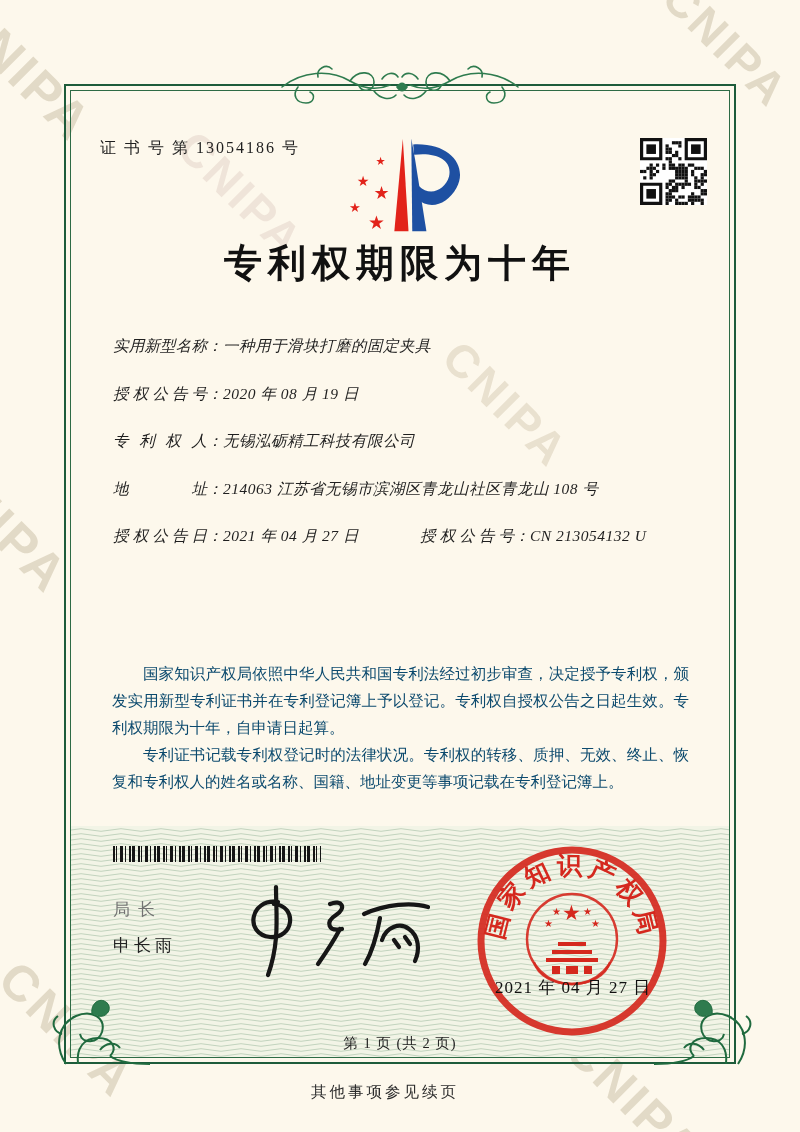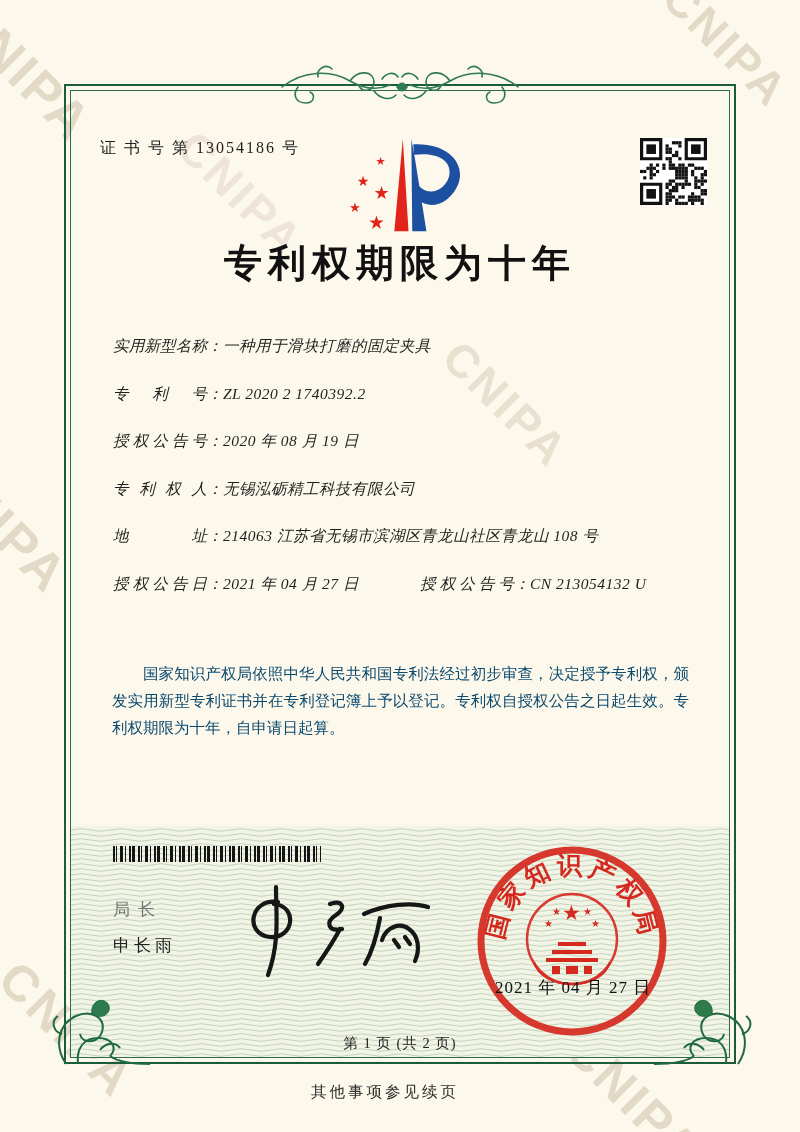--- a/index.html
+++ b/index.html
@@ -284,41 +284,39 @@
         </g>
     </svg>
 
     <div class="title">专利权期限为十年</div>
 
     <div class="fields">
       <div class="frow">
         <span class="flabel">实用新型名称</span><span class="fcolon">：</span><span class="fvalue">一种用于滑块打磨的固定夹具</span>
       </div>
       <div class="frow">
-        <span class="flabel">专利号</span><span class="fcolon">：</span><span class="fvalue">ZL 2020 2 1740392.2</span>
-      </div>
-      <div class="frow">
         <span class="flabel">授权公告号</span><span class="fcolon">：</span><span class="fvalue">2020 年 08 月 19 日</span>
       </div>
       <div class="frow">
         <span class="flabel">专利权人</span><span class="fcolon">：</span><span class="fvalue">无锡泓砺精工科技有限公司</span>
       </div>
       <div class="frow">
         <span class="flabel">地址</span><span class="fcolon">：</span><span class="fvalue">214063 江苏省无锡市滨湖区青龙山社区青龙山 108 号</span>
       </div>
       <div class="frow">
         <span class="flabel">授权公告日</span><span class="fcolon">：</span><span class="fvalue">2021 年 04 月 27 日</span>
         <span class="grant-no">
           <span class="flabel">授权公告号</span><span class="fcolon">：</span><span class="fvalue">CN 213054132 U</span>
         </span>
       </div>
     </div>
 
     <div class="paras">
       <p>国家知识产权局依照中华人民共和国专利法经过初步审查，决定授予专利权，颁发实用新型专利证书并在专利登记簿上予以登记。专利权自授权公告之日起生效。专利权期限为十年，自申请日起算。</p>
+      <p>专利证书记载专利权登记时的法律状况。专利权的转移、质押、无效、终止、恢复和专利权人的姓名或名称、国籍、地址变更等事项记载在专利登记簿上。</p>
     </div>
 
     <div class="barcode"></div>
 
     <div class="sig-title">局长</div>
     <div class="sig-name">申长雨</div>
 
     <svg class="sig-hand" width="210" height="100" viewBox="0 0 210 100">
       <g stroke="#161616" fill="none" stroke-width="4.2" stroke-linecap="round" stroke-linejoin="round">
         <path d="M50,20 C22,16 16,52 42,55 C66,57 70,24 46,22"></path>

